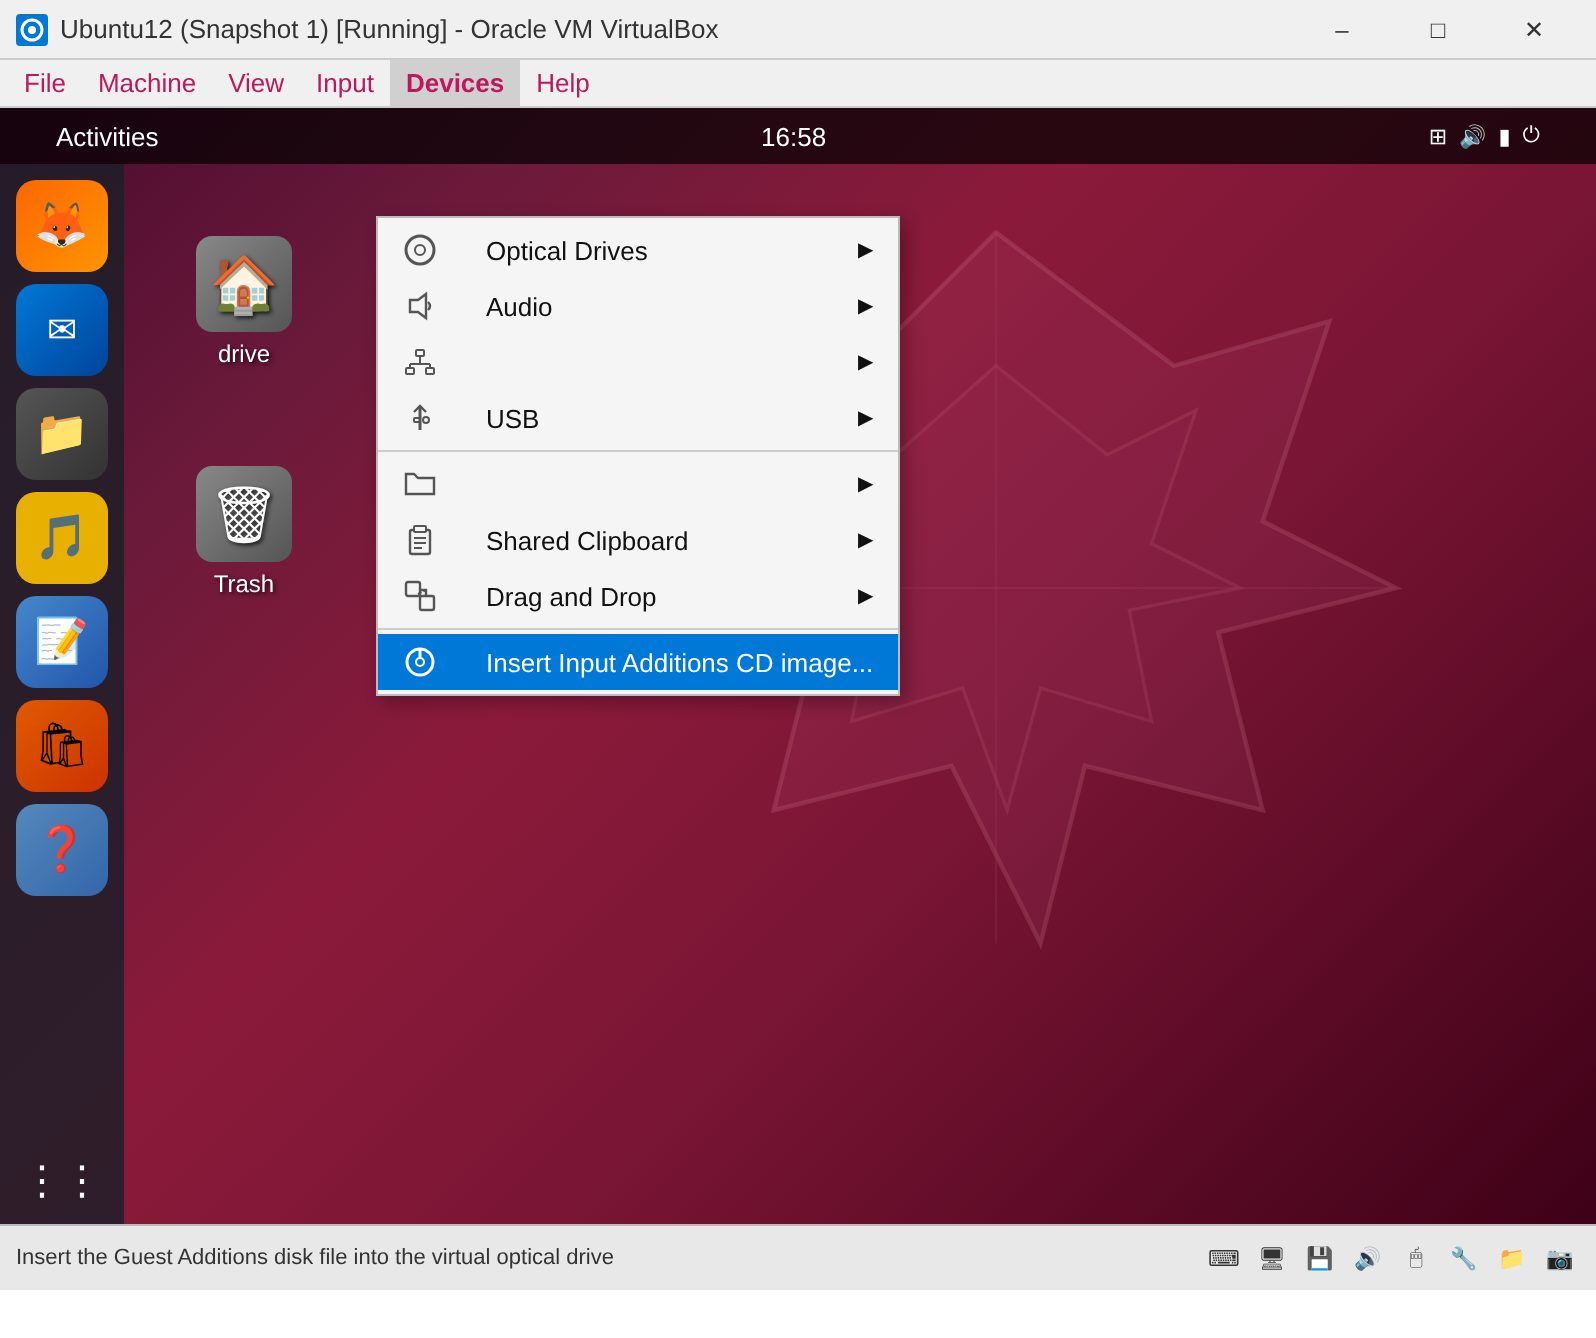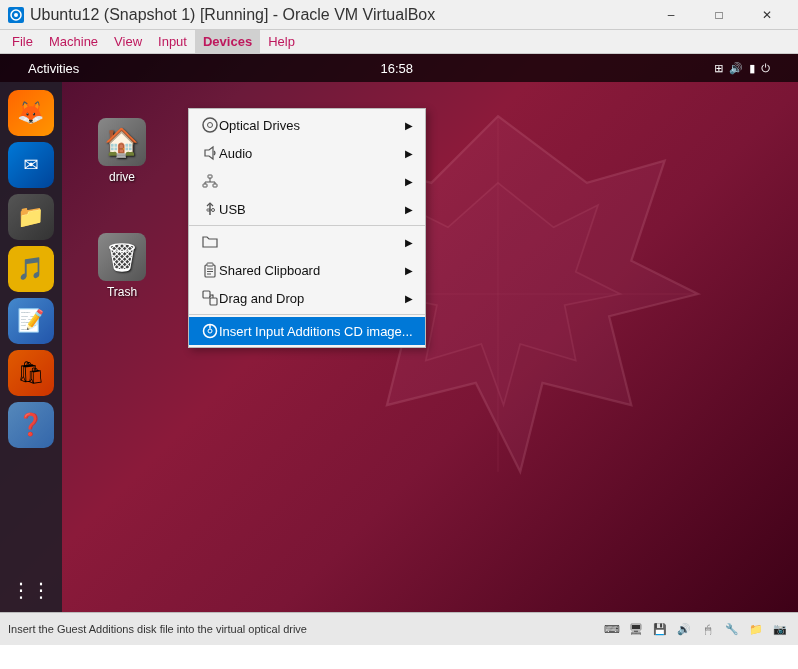--- a/index.html
+++ b/index.html
@@ -14,21 +14,21 @@
       align-items: center;
       justify-content: space-between;
       padding: 0 8px;
       border-bottom: 1px solid #ccc;
       position: relative;
       z-index: 100;
     }
     .title-bar-left { display: flex; align-items: center; gap: 6px; }
     .title-bar-icon { width: 16px; height: 16px; background: #0078d4; border-radius: 2px; display: flex; align-items: center; justify-content: center; }
     .title-bar-icon svg { width: 12px; height: 12px; }
-    .title-bar-text { font-size: 16px; color: #333; }
+    .title-bar-text { font-size: 13px; color: #333; }
     .title-bar-controls { display: flex; gap: 2px; }
     .title-bar-btn { width: 46px; height: 30px; display: flex; align-items: center; justify-content: center; cursor: pointer; font-size: 12px; color: #333; border: none; background: transparent; }
 
     
     .menu-bar {
       width: 100%;
       height: 24px;
       background: #f0f0f0;
       display: flex;
       align-items: center;
@@ -164,21 +164,21 @@
       box-shadow: 3px 3px 8px rgba(0,0,0,0.3);
       min-width: 220px;
       z-index: 200;
       padding: 2px 0;
     }
     .dropdown-item {
       display: flex;
       align-items: center;
       padding: 5px 12px;
       cursor: pointer;
-      gap: 0;
+      gap: 24px;
       font-size: 13px;
       color: #111;
       position: relative;
     }
     .dropdown-item.active { background: #0078d7; color: white; }
     .dropdown-item .item-icon { width: 18px; height: 18px; display: flex; align-items: center; justify-content: center; flex-shrink: 0; }
     .dropdown-item .item-label { flex: 1; }
     .dropdown-item .submenu-arrow { margin-left: auto; font-size: 10px; }
     .dropdown-separator { height: 1px; background: #ccc; margin: 2px 0; }
 

